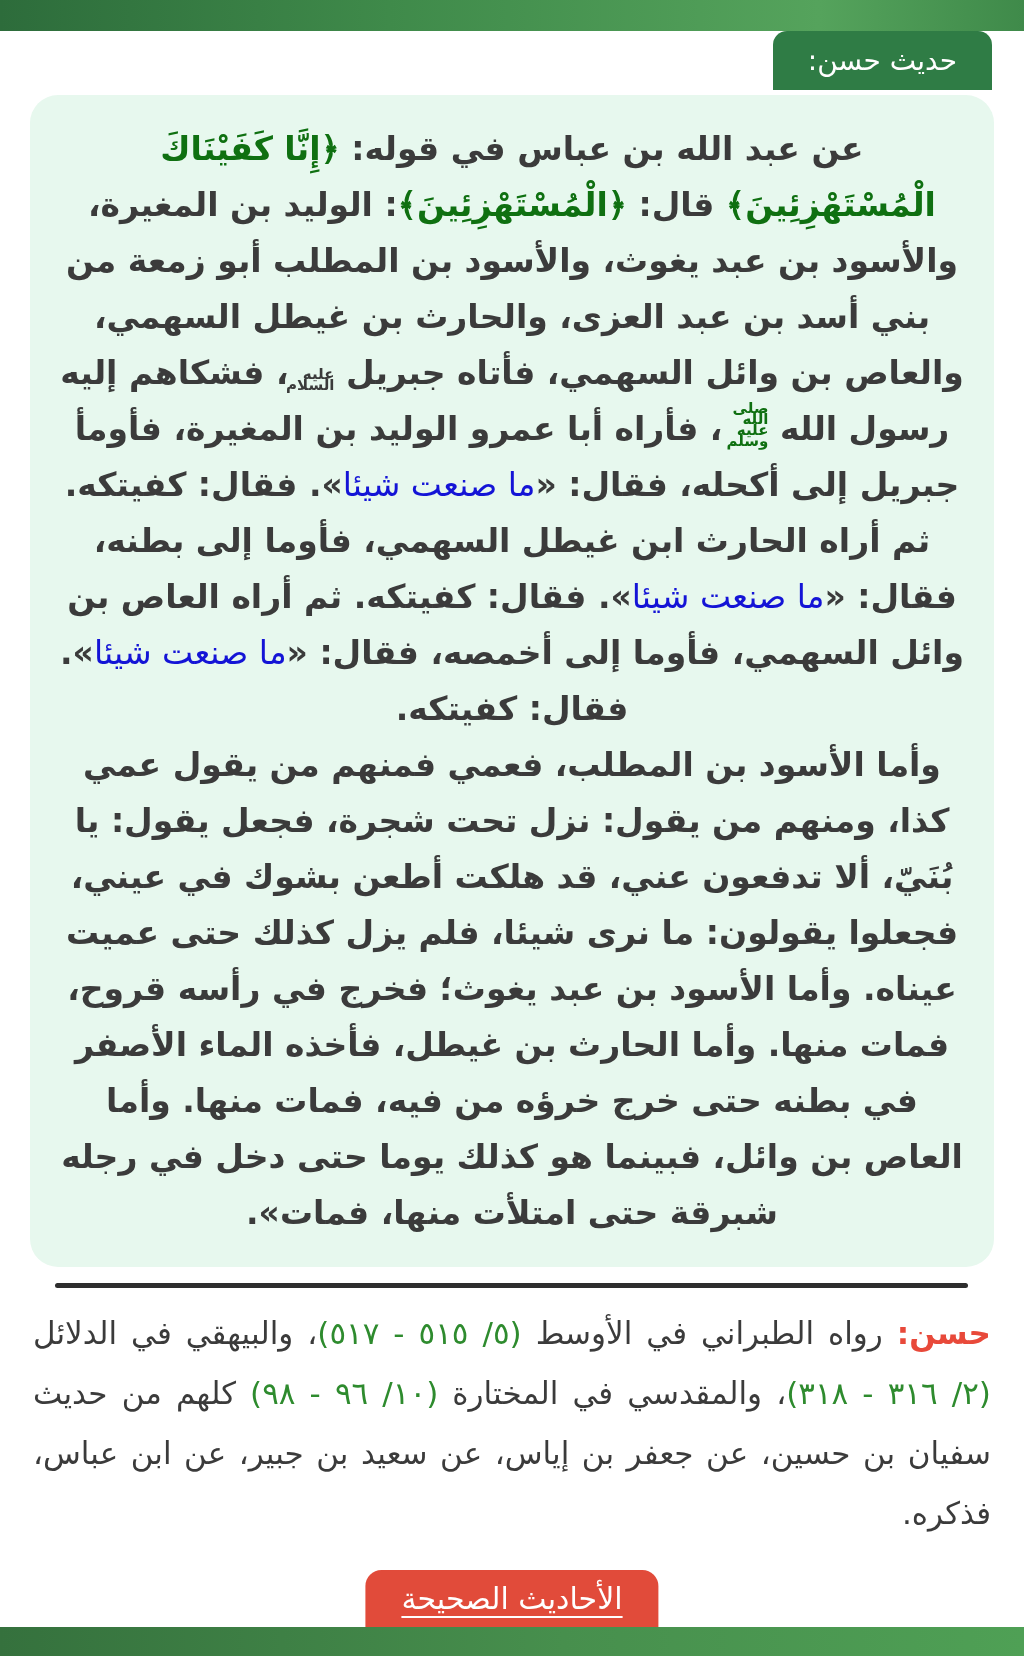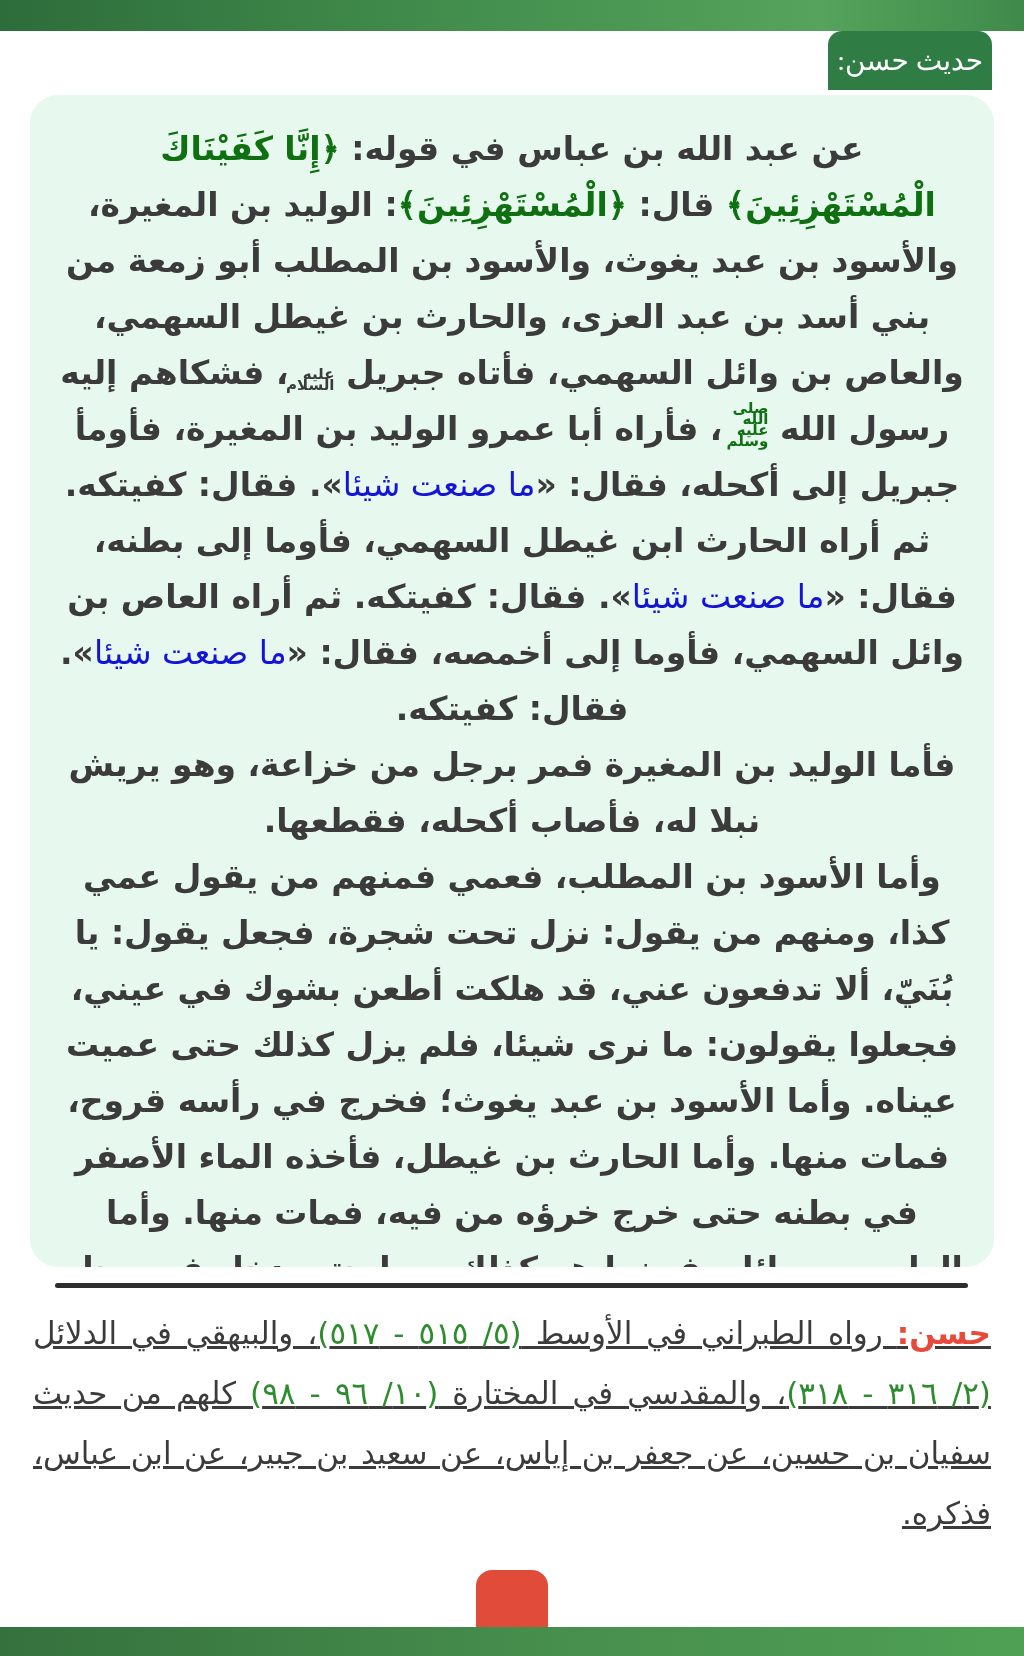--- a/index.html
+++ b/index.html
@@ -12,24 +12,24 @@
     position:absolute;top:0;left:0;width:1024px;height:31px;
     background:linear-gradient(90deg,var(--bar-green-dark,#2d6c3b) 0%,#3f8a4a 38%,var(--bar-green-light,#55a35c) 80%,#3f8a4a 100%);
   }
   .bottom-bar{
     position:absolute;top:1627px;left:0;width:1024px;height:29px;
     background:linear-gradient(90deg,#35713d 0%,#478f4d 55%,#4fa055 100%);
   }
   
   .badge{
     position:absolute;top:31px;right:32px;height:59px;
-    display:flex;align-items:center;padding:0 9px;
+    display:flex;align-items:center;padding:0 35px;
     background:var(--badge-green,#2f7c45);
     border-radius:14px 14px 0 0;
-    color:#ffffff;font-size:28px;font-family:Liberation Serif, serif;
+    color:#ffffff;font-size:28px;
   }
   
   .hadith-box{
     position:absolute;top:95px;left:30px;width:964px;height:1172px;box-sizing:border-box;
     background:var(--box-bg,#e7f8ee);border-radius:28px;
     padding:26px 22px;overflow:hidden;
     text-align:center;font-weight:700;font-size:33px;line-height:56px;
     color:var(--text-dark,#3b3b3b);
   }
   .hadith-box .para{margin:0;}
@@ -51,21 +51,21 @@
     position:absolute;top:1283px;left:55px;width:913px;height:5px;
     background:#2e2e2e;border-radius:3px;
   }
   
   .grading{
     position:absolute;top:1303px;left:0;width:1024px;height:255px;box-sizing:border-box;
     padding:0 33px;overflow:hidden;
     font-size:31px;line-height:60px;font-weight:400;
     color:var(--text-dark,#3b3b3b);text-align:justify;
   }
-  .grading .para{text-align:justify;text-decoration:underline;}
+  .grading .para{text-align:justify;}
   
   .site-button{
     position:absolute;top:1570px;left:50%;transform:translateX(-50%);
     height:57px;display:flex;align-items:center;gap:14px;padding:0 36px;
     background:var(--button-red,#e14b3a);border-radius:16px 16px 0 0;
     color:#ffffff;font-size:30px;white-space:nowrap;cursor:pointer;
   }
   .btn-ar{text-decoration:underline;text-underline-offset:7px;text-decoration-thickness:2px;}
 </style>
 </head>
@@ -74,28 +74,28 @@
 <div class="page">
 
   <div class="top-bar"></div>
 
   <div class="badge">
     <span>حديث حسن:</span>
   </div>
 
   <div class="hadith-box" dir="rtl">
       <div class="para"><span class="seg-normal">عن عبد الله بن عباس في قوله: </span><span class="seg-quran">﴿إِنَّا كَفَيْنَاكَ الْمُسْتَهْزِئِينَ﴾</span><span class="seg-normal"> قال: </span><span class="seg-quran">﴿الْمُسْتَهْزِئِينَ﴾</span><span class="seg-normal">: الوليد بن المغيرة، والأسود بن عبد يغوث، والأسود بن المطلب أبو زمعة من بني أسد بن عبد العزى، والحارث بن غيطل السهمي، والعاص بن وائل السهمي، فأتاه جبريل </span><span class="seg-honorific-as">عليه السلام</span><span class="seg-normal">، فشكاهم إليه رسول الله </span><span class="seg-honorific-saw">صلى الله عليه وسلم</span><span class="seg-normal">، فأراه أبا عمرو الوليد بن المغيرة، فأومأ جبريل إلى أكحله، فقال: «</span><span class="seg-blue">ما صنعت شيئا</span><span class="seg-normal">». فقال: كفيتكه. ثم أراه الحارث ابن غيطل السهمي، فأوما إلى بطنه، فقال: «</span><span class="seg-blue">ما صنعت شيئا</span><span class="seg-normal">». فقال: كفيتكه. ثم أراه العاص بن وائل السهمي، فأوما إلى أخمصه، فقال: «</span><span class="seg-blue">ما صنعت شيئا</span><span class="seg-normal">». فقال: كفيتكه.</span></div>
-      <div class="para"><span class="seg-normal">فأما الوليد بن المغيرة فمر برجل من خزاعة، وهو يريش نبلا له، فأصاب أكحله، فقطعها.</span></div>
       <div class="para"><span class="seg-normal">وأما الأسود بن المطلب، فعمي فمنهم من يقول عمي كذا، ومنهم من يقول: نزل تحت شجرة، فجعل يقول: يا بُنَيّ، ألا تدفعون عني، قد هلكت أطعن بشوك في عيني، فجعلوا يقولون: ما نرى شيئا، فلم يزل كذلك حتى عميت عيناه. وأما الأسود بن عبد يغوث؛ فخرج في رأسه قروح، فمات منها. وأما الحارث بن غيطل، فأخذه الماء الأصفر في بطنه حتى خرج خرؤه من فيه، فمات منها. وأما العاص بن وائل، فبينما هو كذلك يوما حتى دخل في رجله شبرقة حتى امتلأت منها، فمات».</span></div>
     </div>
 
   <div class="divider"></div>
 
   <div class="grading" dir="rtl">
       <div class="para"><span class="seg-red">حسن:</span><span class="seg-normal"> رواه الطبراني في الأوسط </span><span class="seg-green">(٥/ ٥١٥ - ٥١٧)</span><span class="seg-normal">، والبيهقي في الدلائل </span><span class="seg-green">(٢/ ٣١٦ - ٣١٨)</span><span class="seg-normal">، والمقدسي في المختارة </span><span class="seg-green">(١٠/ ٩٦ - ٩٨)</span><span class="seg-normal"> كلهم من حديث سفيان بن حسين، عن جعفر بن إياس، عن سعيد بن جبير، عن ابن عباس، فذكره.</span></div>
     </div>
 
   <div class="site-button" dir="rtl">
+    <span class="btn-ar">الأحاديث الصحيحة</span>
   </div>
 
   <div class="bottom-bar"></div>
 
 </div>
 
 </body></html>

